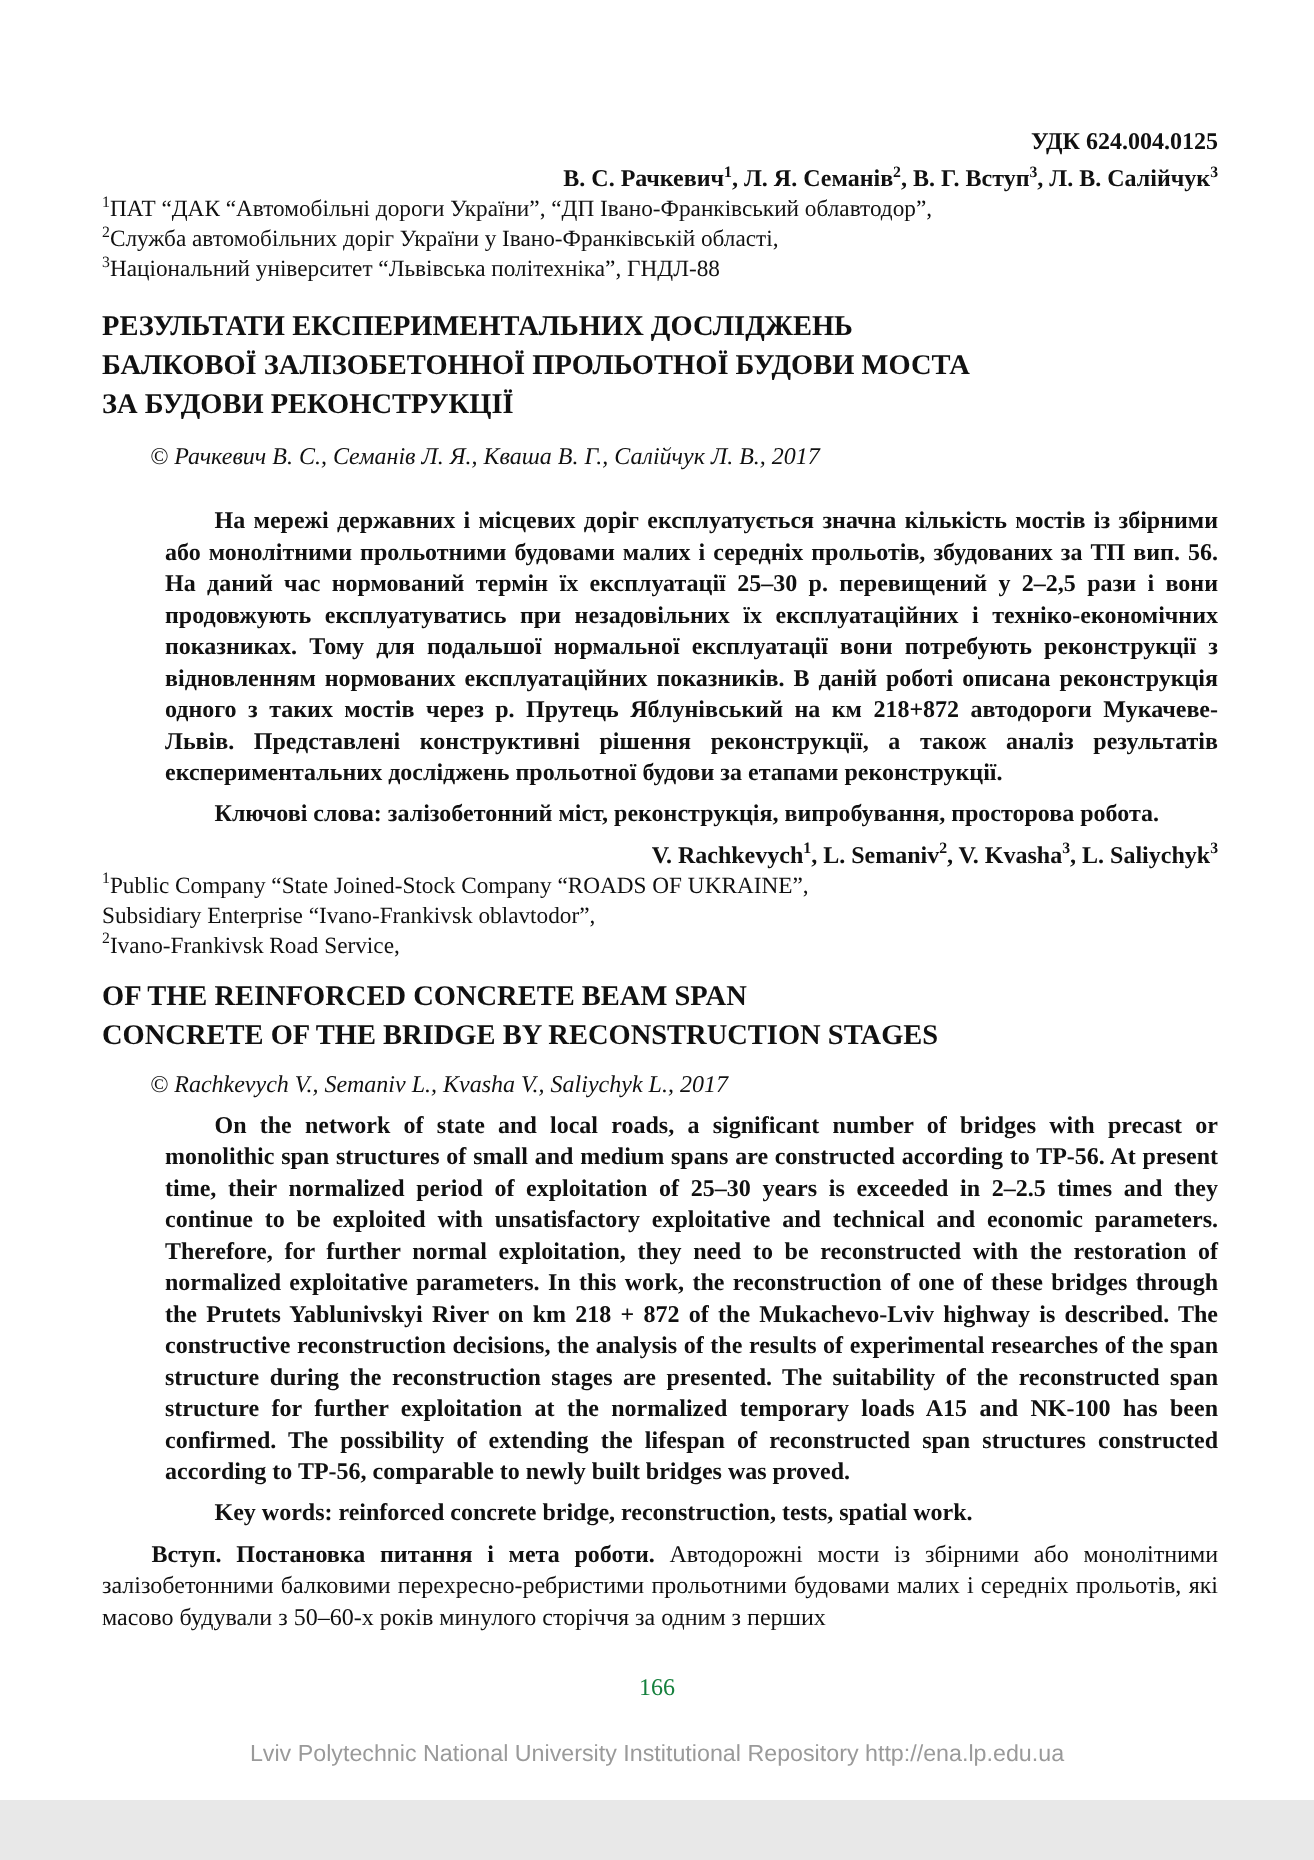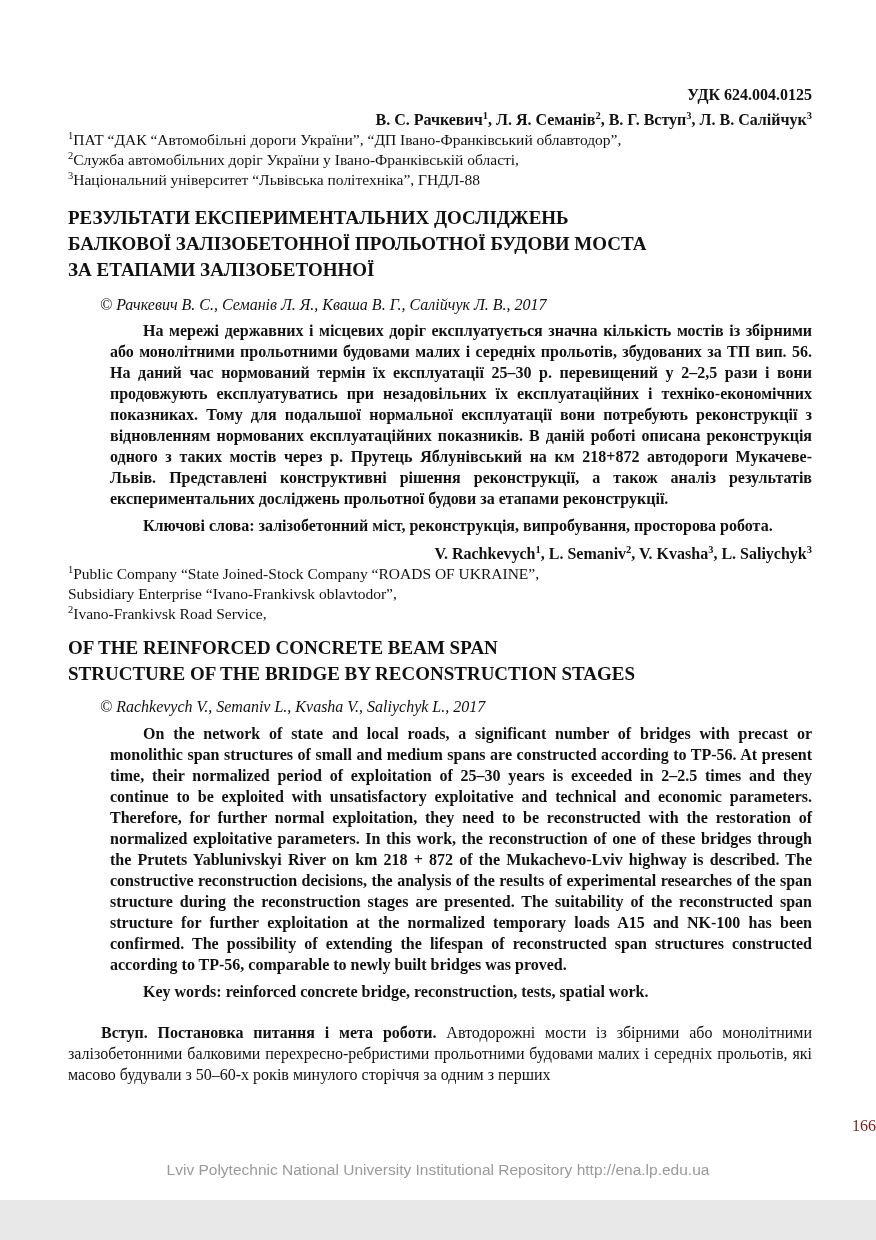--- a/index.html
+++ b/index.html
@@ -40,50 +40,50 @@
     font-size: 19px;
     line-height: 26px;
   }
   .main-title .title-line { display: block; }
   .copyright {
     margin-top: 11px;
     font-style: italic;
     text-indent: 32px;
   }
   .abstract {
-    margin-top: 5px;
+    margin-top: 22px;
     margin-left: 42px;
     text-indent: 33px;
     text-align: justify;
     font-weight: bold;
   }
   .keywords {
     margin-top: 6px;
     margin-left: 42px;
     text-indent: 33px;
     font-weight: bold;
   }
   .en-authors { margin-top: 7px; }
   .en-title { margin-top: 11px; }
   .en-copyright { margin-top: 9px; }
   .en-abstract { margin-top: 6px; }
   .en-keywords { margin-top: 6px; }
   .intro-paragraph {
-    margin-top: 20px;
+    margin-top: 7px;
     text-align: justify;
     text-indent: 33px;
   }
   .intro-lead { font-weight: bold; }
   .page-number {
     position: absolute;
     left: 0; right: 0;
     bottom: 64px;
-    text-align: right;
+    text-align: center;
     font-size: 16px;
-    color: #7f1d1d;
+    color: #15803d;
   }
   .repo-footer {
     position: absolute;
     left: 0; right: 0;
     bottom: 20px;
     text-align: center;
     font-family: "Liberation Sans", "DejaVu Sans", sans-serif;
     font-size: 15.5px;
     color: #9a9a9a;
   }
@@ -101,42 +101,42 @@
 
   <div class="affiliations">
     <span class="affil-line"><sup>1</sup><span>ПАТ “ДАК “Автомобільні дороги України”, “ДП Івано-Франківський облавтодор”,</span></span>
     <span class="affil-line"><sup>2</sup><span>Служба автомобільних доріг України у Івано-Франківській області,</span></span>
     <span class="affil-line"><sup>3</sup><span>Національний університет “Львівська політехніка”, ГНДЛ-88</span></span>
   </div>
 
   <h1 class="main-title">
     <span class="title-line">РЕЗУЛЬТАТИ ЕКСПЕРИМЕНТАЛЬНИХ ДОСЛІДЖЕНЬ</span>
     <span class="title-line">БАЛКОВОЇ ЗАЛІЗОБЕТОННОЇ ПРОЛЬОТНОЇ БУДОВИ МОСТА</span>
-    <span class="title-line">ЗА ЕТАПАМИ ЗАЛІЗОБЕТОННОЇ</span>
+    <span class="title-line">ЗА БУДОВИ РЕКОНСТРУКЦІЇ</span>
   </h1>
 
   <div class="copyright">© Рачкевич В. С., Семанів Л. Я., Кваша В. Г., Салійчук Л. В., 2017</div>
 
   <p class="abstract">На мережі державних і місцевих доріг експлуатується значна кількість мостів із збірними або монолітними прольотними будовами малих і середніх прольотів, збудованих за ТП вип. 56. На даний час нормований термін їх експлуатації 25–30 р. перевищений у 2–2,5 рази і вони продовжують експлуатуватись при незадовільних їх експлуатаційних і техніко-економічних показниках. Тому для подальшої нормальної експлуатації вони потребують реконструкції з відновленням нормованих експлуатаційних показників. В даній роботі описана реконструкція одного з таких мостів через р. Прутець Яблунівський на км 218+872 автодороги Мукачеве-Львів. Представлені конструктивні рішення реконструкції, а також аналіз результатів експериментальних досліджень прольотної будови за етапами реконструкції.</p>
 
   <p class="keywords">Ключові слова: залізобетонний міст, реконструкція, випробування, просторова робота.</p>
 
   <div class="authors-line en-authors">
     <span><span></span><span>V. Rachkevych</span><sup>1</sup></span><span><span>, </span><span>L. Semaniv</span><sup>2</sup></span><span><span>, </span><span>V. Kvasha</span><sup>3</sup></span><span><span>, </span><span>L. Saliychyk</span><sup>3</sup></span>
   </div>
 
   <div class="affiliations">
     <span class="affil-line"><sup>1</sup><span>Public Company “State Joined-Stock Company “ROADS OF UKRAINE”,</span></span>
     <span class="affil-line"><sup></sup><span>Subsidiary Enterprise “Ivano-Frankivsk oblavtodor”,</span></span>
     <span class="affil-line"><sup>2</sup><span>Ivano-Frankivsk Road Service,</span></span>
   </div>
 
   <h2 class="main-title en-title">
     <span class="title-line">OF THE REINFORCED CONCRETE BEAM SPAN</span>
-    <span class="title-line">STRUCTURE OF THE BRIDGE BY RECONSTRUCTION STAGES</span>
+    <span class="title-line">CONCRETE OF THE BRIDGE BY RECONSTRUCTION STAGES</span>
   </h2>
 
   <div class="copyright en-copyright">© Rachkevych V., Semaniv L., Kvasha V., Saliychyk L., 2017</div>
 
   <p class="abstract en-abstract">On the network of state and local roads, a significant number of bridges with precast or monolithic span structures of small and medium spans are constructed according to TP-56. At present time, their normalized period of exploitation of 25–30 years is exceeded in 2–2.5 times and they continue to be exploited with unsatisfactory exploitative and technical and economic parameters. Therefore, for further normal exploitation, they need to be reconstructed with the restoration of normalized exploitative parameters. In this work, the reconstruction of one of these bridges through the Prutets Yablunivskyi River on km 218 + 872 of the Mukachevo-Lviv highway is described. The constructive reconstruction decisions, the analysis of the results of experimental researches of the span structure during the reconstruction stages are presented. The suitability of the reconstructed span structure for further exploitation at the normalized temporary loads A15 and NK-100 has been confirmed. The possibility of extending the lifespan of reconstructed span structures constructed according to TP-56, comparable to newly built bridges was proved.</p>
 
   <p class="keywords en-keywords">Key words: reinforced concrete bridge, reconstruction, tests, spatial work.</p>
 
   <p class="intro-paragraph"><span class="intro-lead">Вступ. Постановка питання і мета роботи.</span><span> Автодорожні мости із збірними або монолітними залізобетонними балковими перехресно-ребристими прольотними будовами малих і середніх прольотів, які масово будували з 50–60-х років минулого сторіччя за одним з перших</span></p>
 

